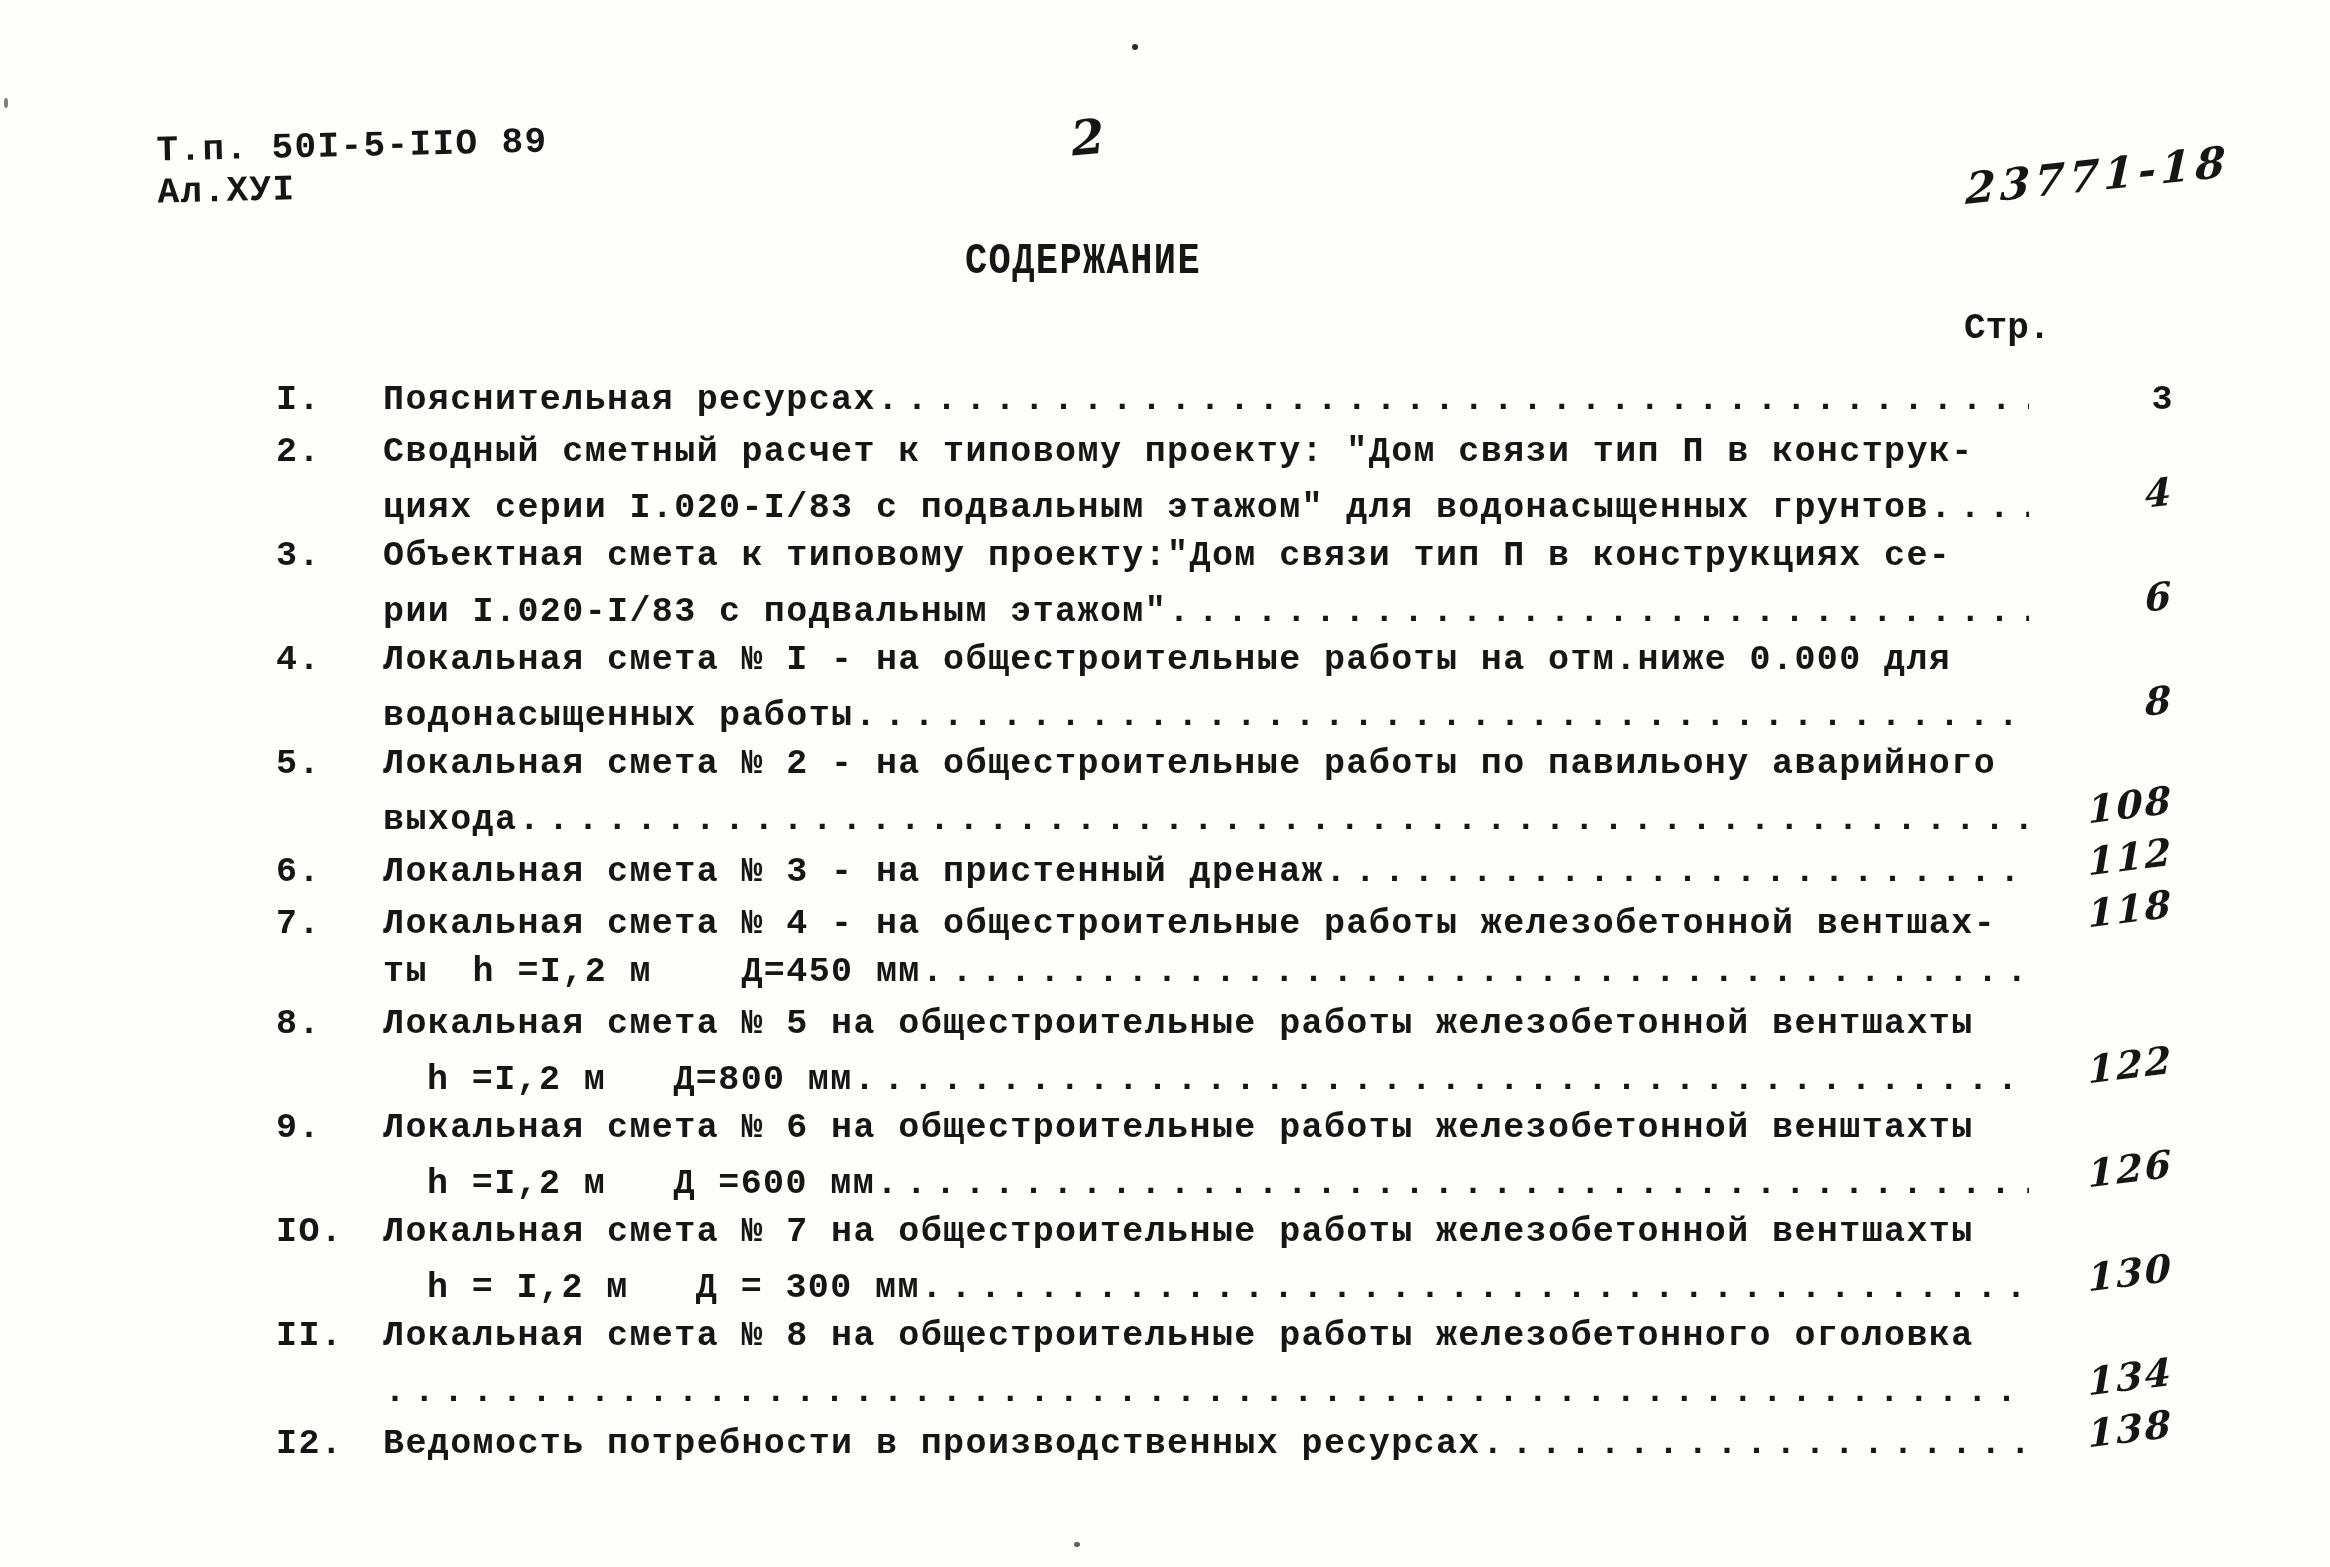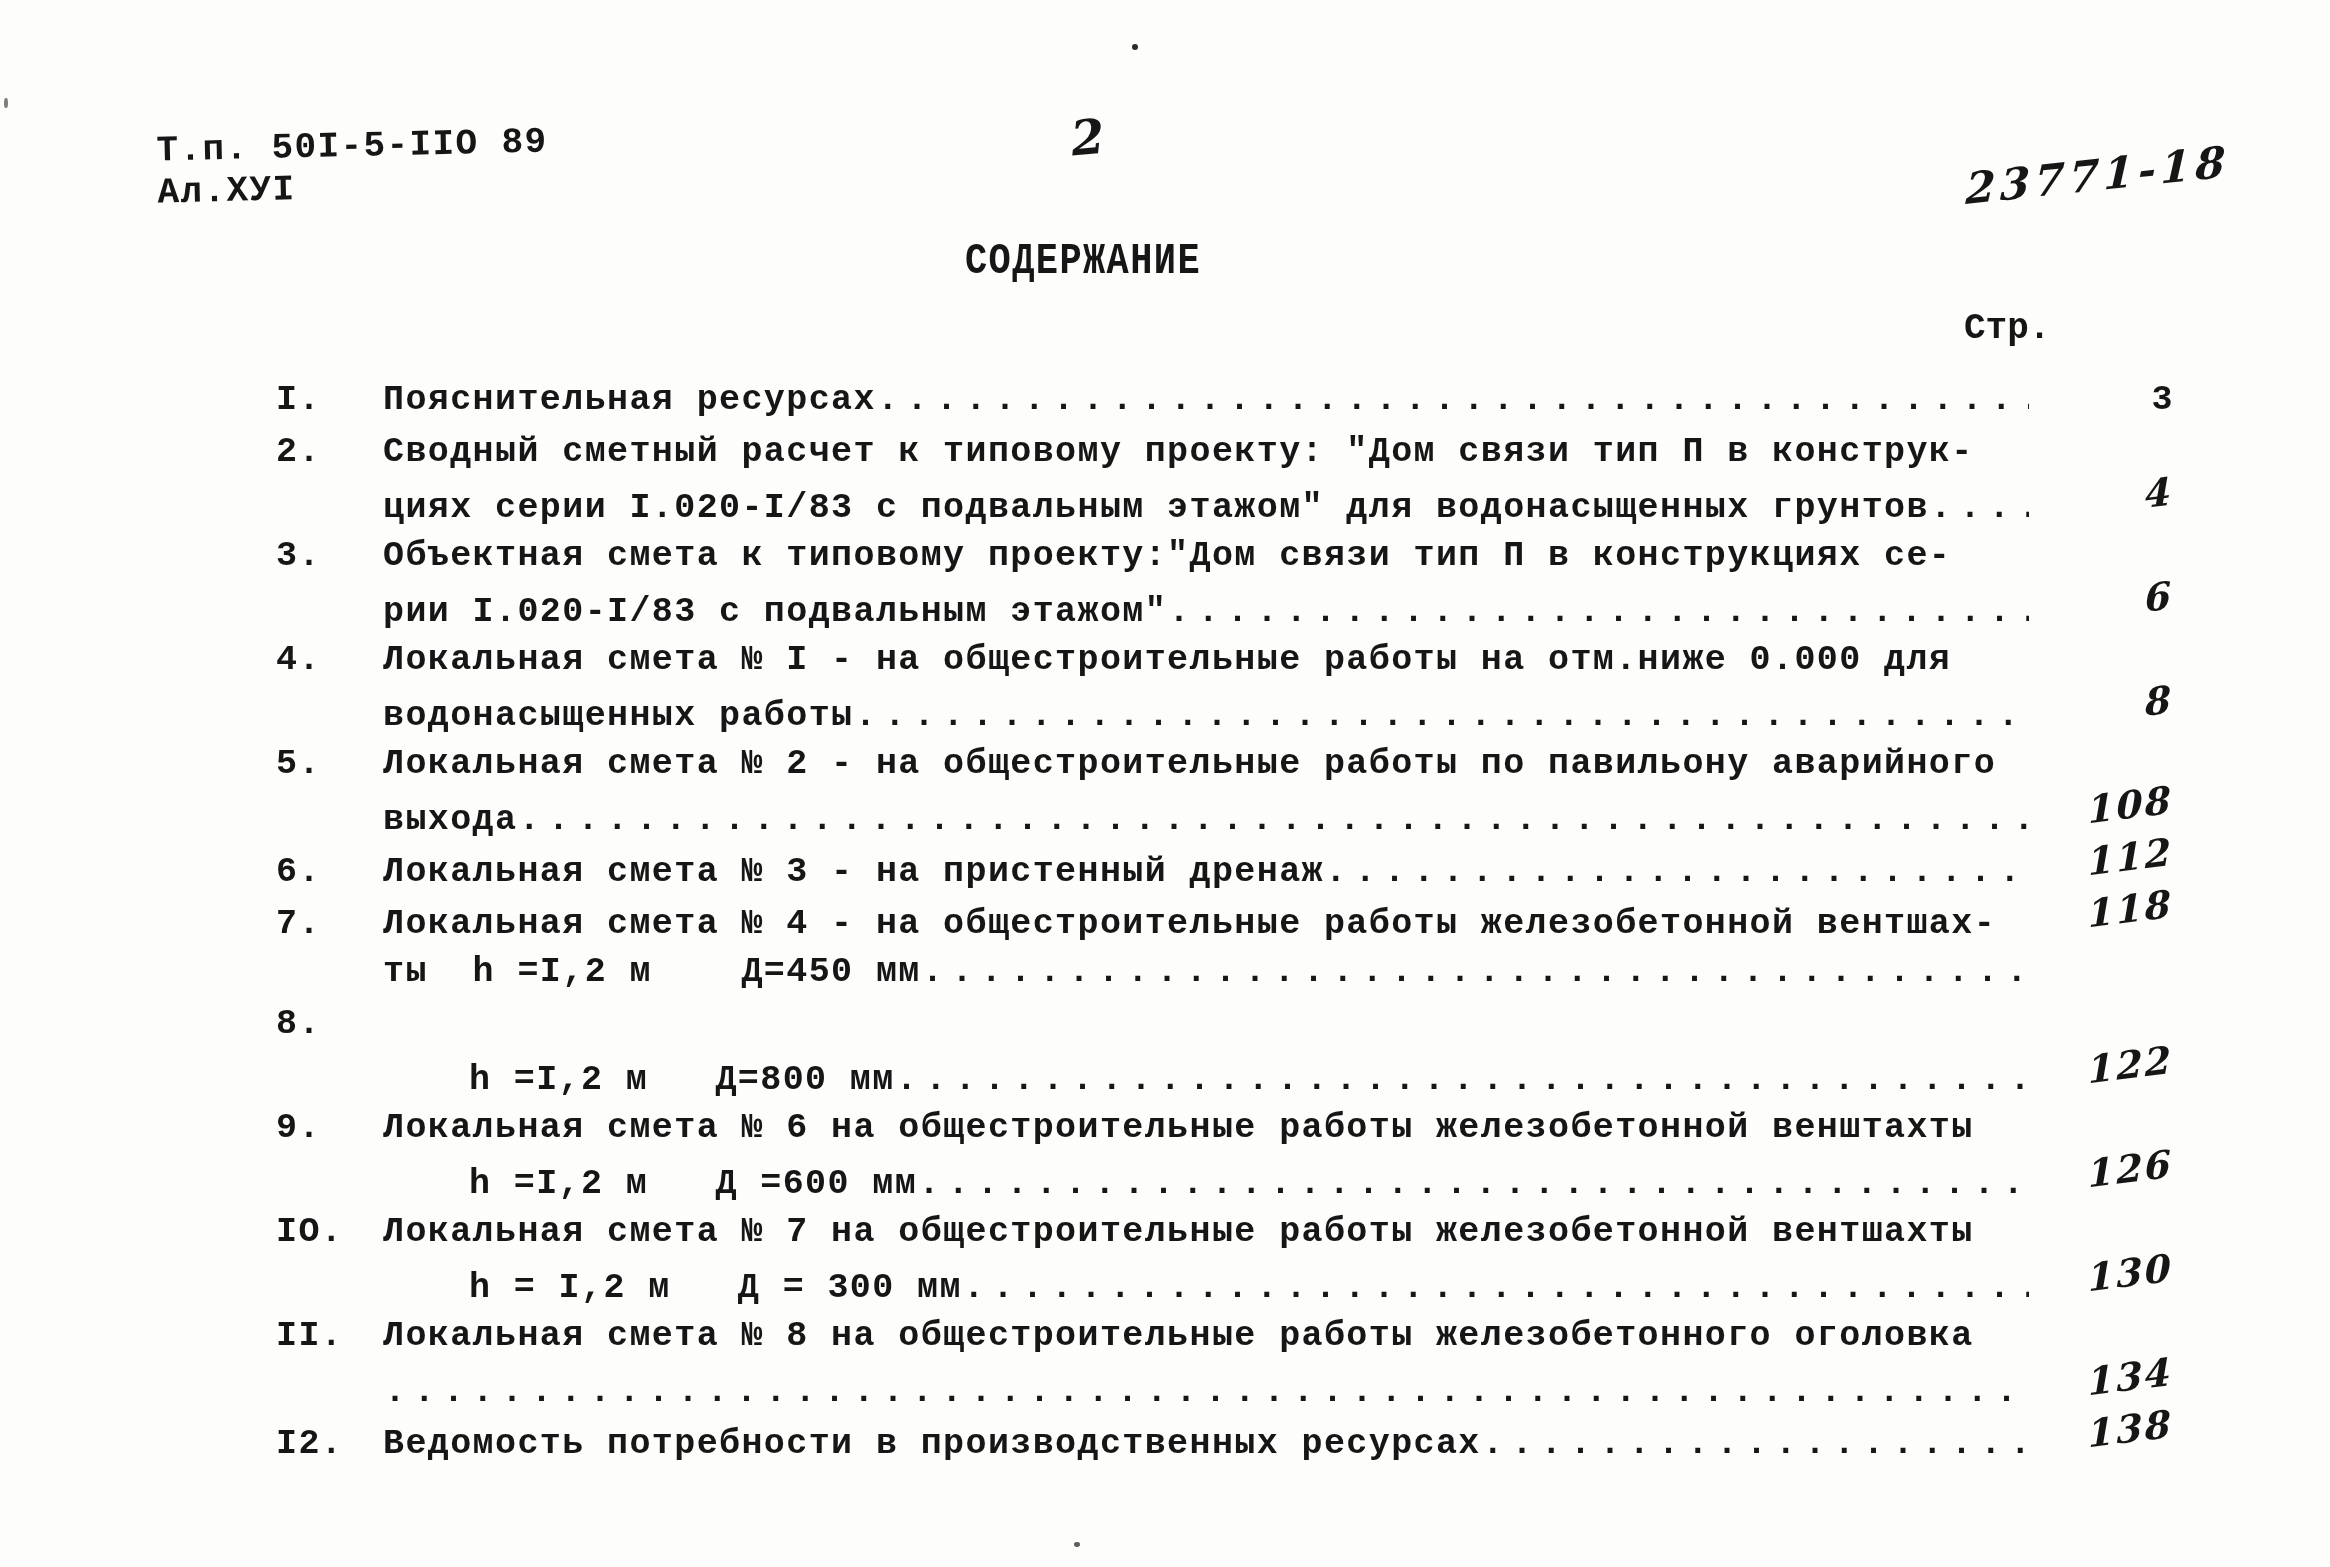--- a/index.html
+++ b/index.html
@@ -45,21 +45,21 @@
   .toc {
     position:absolute; left:276px; top:374px; width:1898px;
   }
   .row {
     display:flex; align-items:baseline;
     height:52px; line-height:52px;
     font-size:35px; font-weight:700; letter-spacing:1.4px;
   }
   .row .num { flex:none; width:107px; white-space:pre; }
   .row .text { flex:none; white-space:pre; max-width:1608px; }
-  .row .text.ind1 { margin-left:86px; }
+  .row .text.ind1 { margin-left:44px; }
   .row .dots {
     flex:1 1 auto; min-width:0; overflow:hidden;
     white-space:nowrap; letter-spacing:8.3px; margin:0 4.1px 0 1.4px;
   }
   .row .pagecell { flex:none; width:141px; text-align:right; }
   .row .pgv { display:inline-block; }
   .row .pgv.hand {
     font-family:"DejaVu Serif",serif; font-style:italic;
     font-size:38px; letter-spacing:2.1px;
     transform:rotate(-7deg) skewX(-6deg) translateY(-11px);
@@ -165,20 +165,21 @@
 
   <div class="row">
     <span class="num"></span>
     <span class="text">ты  h =I,2 м    Д=450 мм</span>
     <span class="dots">..........................................................................................</span>
     <span class="pagecell"><span class="pgv"></span></span>
   </div>
 
   <div class="row">
     <span class="num">8.</span>
+    <span class="text">Локальная смета № 5 на общестроительные работы железобетонной вентшахты</span>
     <span class="dots"></span>
     <span class="pagecell"><span class="pgv"></span></span>
   </div>
 
   <div class="row">
     <span class="num"></span>
     <span class="text ind1">h =I,2 м   Д=800 мм</span>
     <span class="dots">..........................................................................................</span>
     <span class="pagecell"><span class="pgv hand">122</span></span>
   </div>

